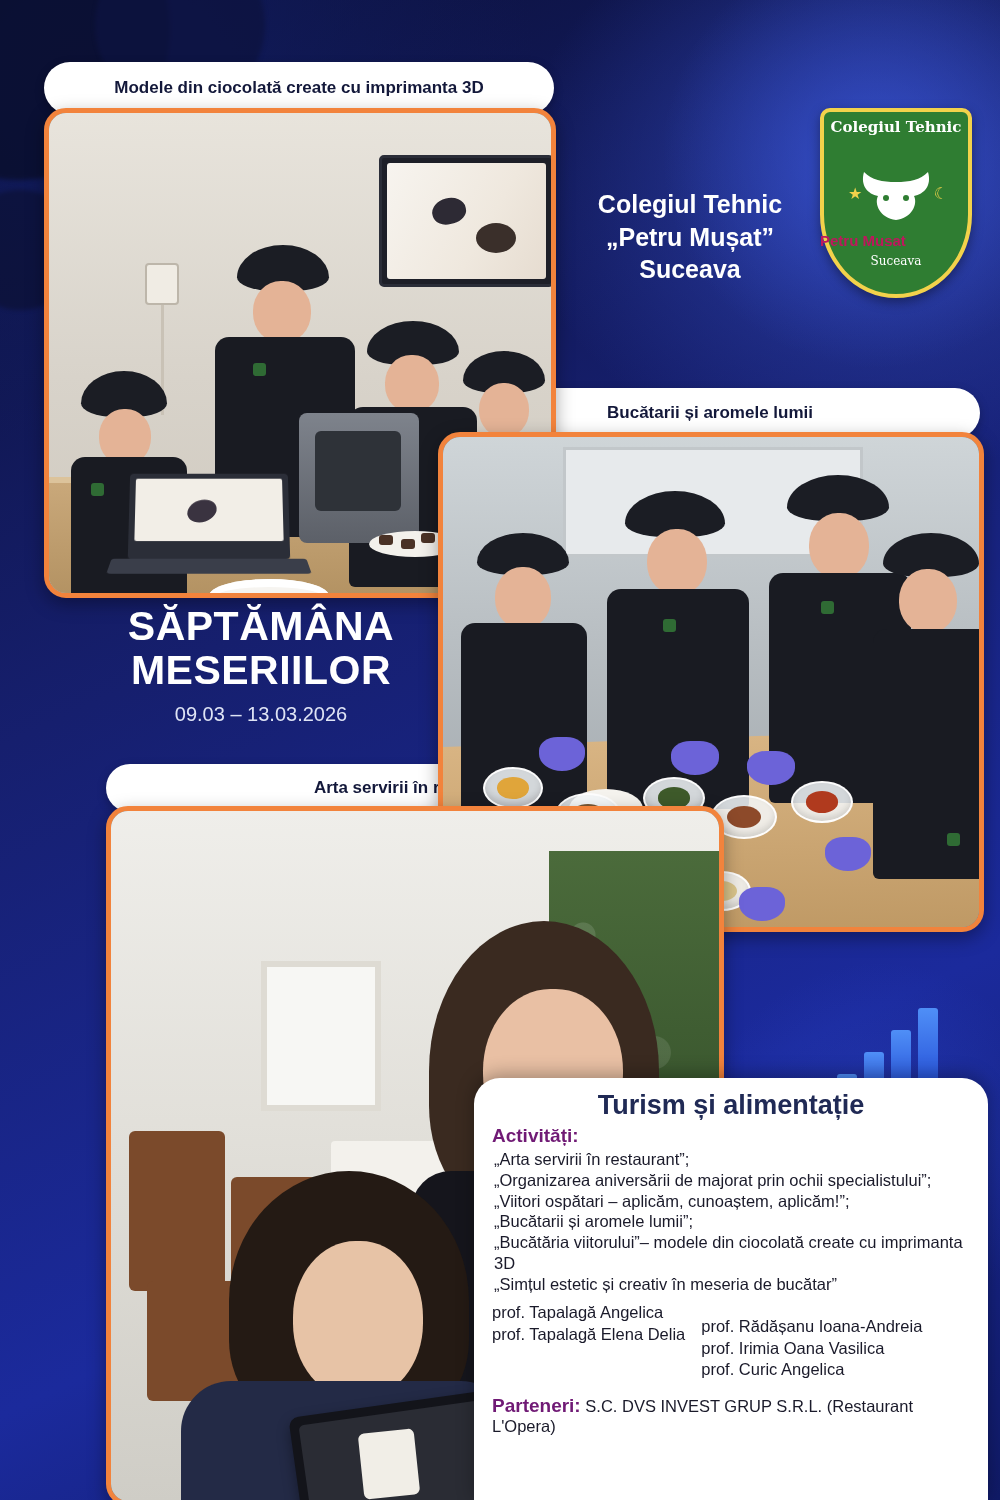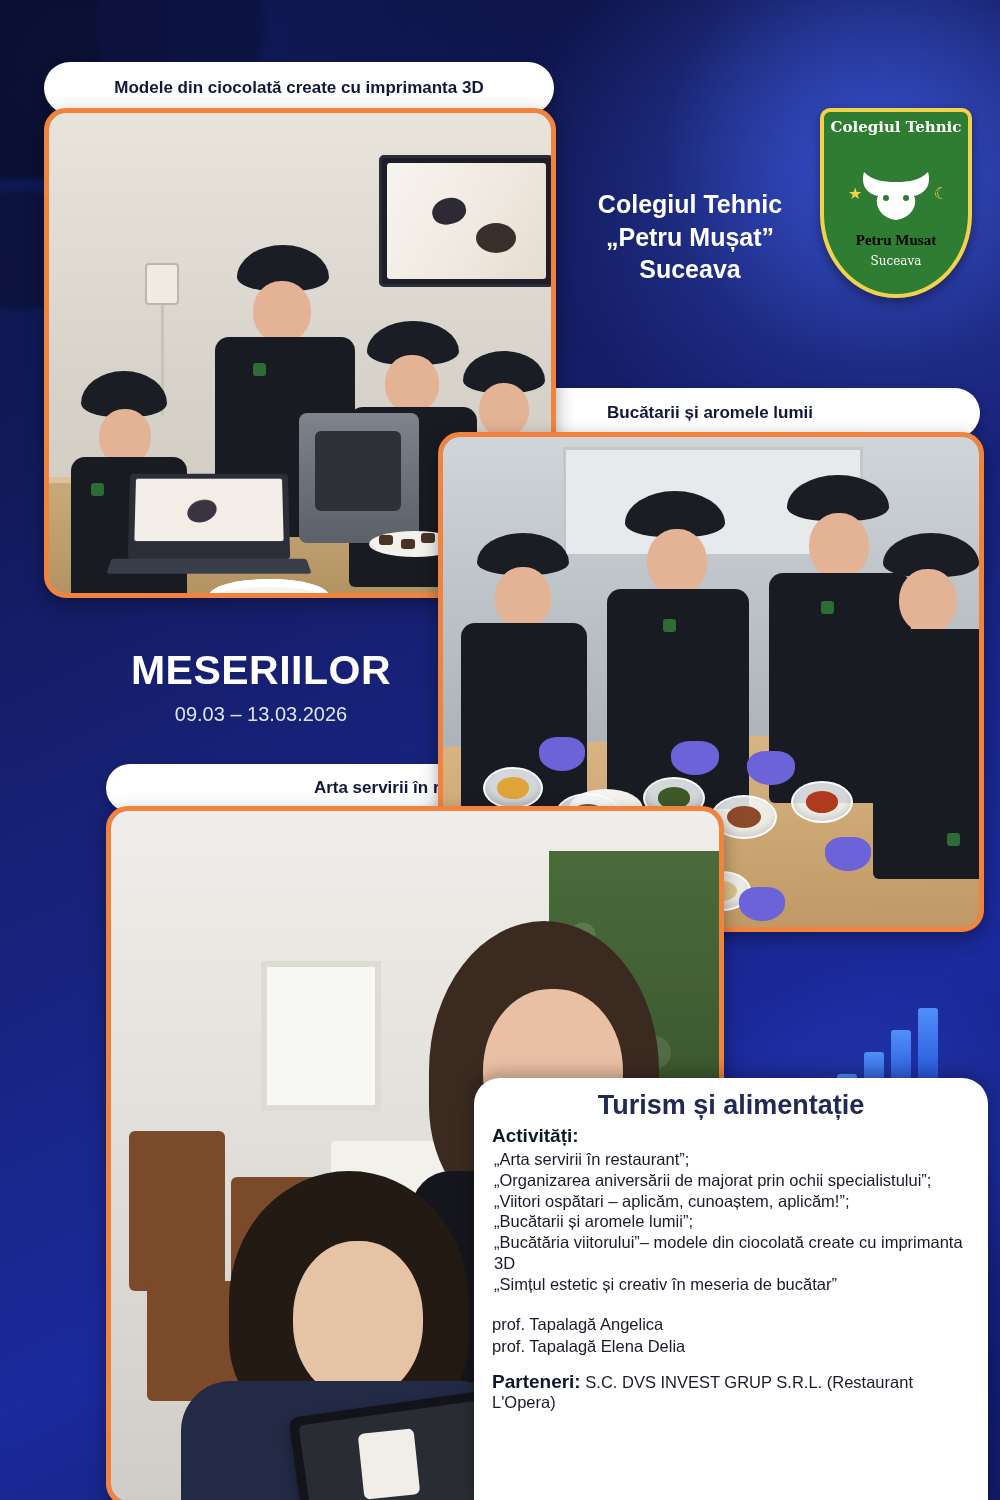--- a/index.html
+++ b/index.html
@@ -110,34 +110,34 @@
   .school { position:absolute; left:560px; top:188px; width:260px; text-align:center; color:#fff;
             font-size:25px; font-weight:bold; line-height:1.3; }
 
   
   .logo { position:absolute; left:820px; top:108px; width:152px; height:190px; }
   .shield { position:absolute; inset:0; background:#2f7d32; border:4px solid #f2d24b;
             border-radius:10px 10px 50% 50%/10px 10px 44% 44%; box-shadow:0 4px 12px rgba(0,0,0,.4); }
   .logo .top-txt { position:absolute; top:10px; left:0; right:0; text-align:center; color:#fff;
                    font-family:"DejaVu Serif", serif; font-size:15px; font-weight:bold; }
   .logo .bull { position:absolute; left:50%; top:56px; transform:translateX(-50%); width:76px; height:62px; }
-  .logo .mid-txt { position:absolute; top:124px; left:0; right:0; text-align:center; color:#000000;
-                   font-family:Liberation Serif, serif; font-size:15px; font-weight:bold; }
+  .logo .mid-txt { position:absolute; top:124px; left:0; right:0; color:#be185d;
+                   font-family:Liberation Sans, sans-serif; font-size:15px; font-weight:bold; }
   .logo .bot-txt { position:absolute; top:146px; left:0; right:0; text-align:center; color:#fff;
                    font-family:"DejaVu Serif", serif; font-size:12px; }
   .logo .star { position:absolute; left:28px; top:76px; color:#f2d24b; font-size:16px; }
   .logo .moon { position:absolute; right:24px; top:76px; color:#f2d24b; font-size:16px; }
 
   
   .card { position:absolute; left:474px; top:1078px; width:514px; height:424px;
           background:#fff; border-radius:26px 26px 0 0; box-shadow:0 -4px 18px rgba(0,0,0,.3);
           padding:12px 18px 0 18px; color:#1a1a2a; }
   .card h2 { text-align:center; color:#202a55; font-size:27px; font-weight:bold; margin-bottom:4px; }
-  .lbl { color:#0f172a; font-weight:bold; font-size:19px; }
-  .acts { font-size:16.5px; line-height:1.26; margin:2px 0 20px 2px; }
+  .lbl { color:#701a75; font-weight:bold; font-size:19px; }
+  .acts { font-size:16.5px; line-height:1.26; margin:2px 0 8px 2px; }
   .row-tinta { font-size:16.5px; margin-bottom:6px; }
   .row-tinta .lbl { font-size:19px; }
   .coord { display:flex; gap:16px; margin-top:2px; }
   .coord .col { font-size:16.5px; line-height:1.3; }
   .coord .col.right { padding-top:14px; }
   .part { margin-top:14px; font-size:16.5px; }
 </style>
 </head>
 <body>
 
@@ -303,21 +303,21 @@
     <path d="M6 8 C2 22 10 30 20 32 C16 40 22 54 38 56 C54 54 60 40 56 32 C66 30 74 22 70 8 C62 16 52 18 38 18 C24 18 14 16 6 8 Z" fill="#ffffff"></path>
     <circle cx="28" cy="34" r="3" fill="#2f7d32"></circle>
       <circle cx="48" cy="34" r="3" fill="#2f7d32"></circle>
   </svg>
   <div class="mid-txt">Petru Musat</div>
   <div class="bot-txt">Suceava</div>
 </div>
 
 <div class="title-block">
   <h1>
-    <br>
+    <span>SĂPTĂMÂNA</span><br>
     <span>MESERIILOR</span>
   </h1>
   <div class="dates">09.03 – 13.03.2026</div>
 </div>
 
 <div class="card">
   <h2>Turism și alimentație</h2>
   <div class="lbl">Activități:</div>
   <div class="acts">
     <div>„Arta servirii în restaurant”;</div>
@@ -325,18 +325,23 @@
     <div>„Viitori ospătari – aplicăm, cunoaștem, aplicăm!”;</div>
     <div>„Bucătarii și aromele lumii”;</div>
     <div>„Bucătăria viitorului”– modele din ciocolată create cu imprimanta 3D</div>
     <div>„Simțul estetic și creativ în meseria de bucătar”</div>
   </div>
   <div class="coord">
     <div class="col">
       <div>prof. Tapalagă Angelica</div>
       <div>prof. Tapalagă Elena Delia</div>
     </div>
+    <div class="col right">
+      <div>prof. Rădășanu Ioana-Andreia</div>
+      <div>prof. Irimia Oana Vasilica</div>
+      <div>prof. Curic Angelica</div>
+    </div>
   </div>
   <div class="part">
     <span class="lbl">Parteneri:</span>
     <span>S.C. DVS INVEST GRUP S.R.L. (Restaurant L'Opera)</span>
   </div>
 </div>
 
 </body></html>

